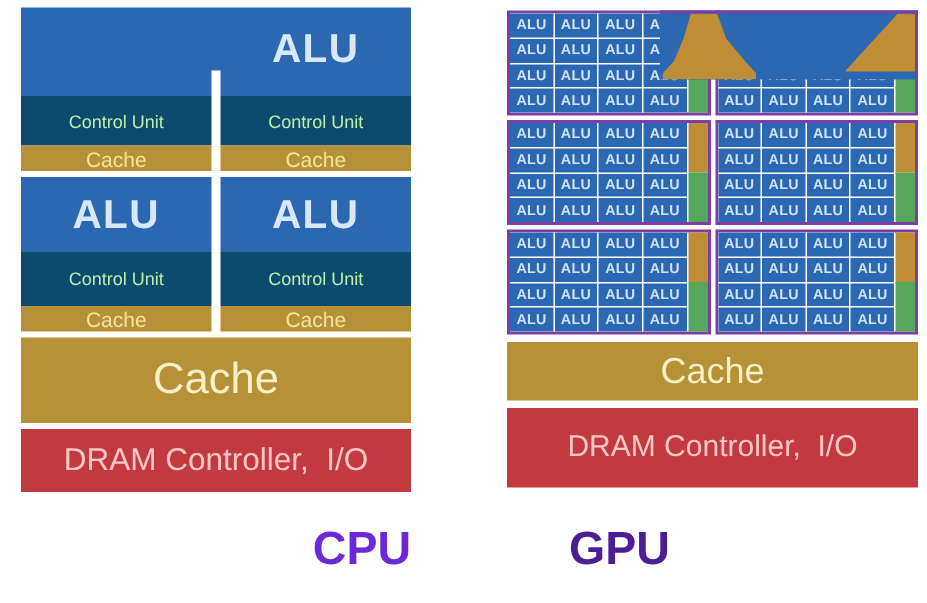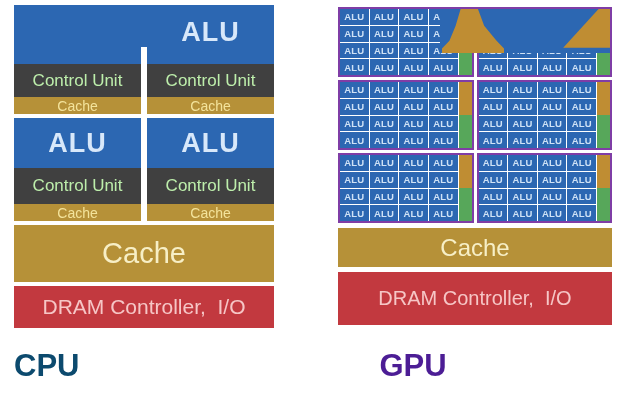--- a/index.html
+++ b/index.html
@@ -8,21 +8,21 @@
 
   
   .cpu-panel{position:absolute;left:14px;top:5px;width:260px;}
   .cpu-top{position:relative;height:59px;background:#2c67b2;}
   .cpu-top-divider{position:absolute;left:127px;top:42px;width:6px;height:17px;background:#ffffff;}
   .cpu-top-alu{position:absolute;right:0;top:12px;width:127px;text-align:center;
                font-size:27px;font-weight:600;color:#d8e8fa;letter-spacing:1px;}
   .cpu-cols{display:flex;gap:6px;}
   .cpu-col{flex:1;display:flex;flex-direction:column;}
   .blk{display:flex;align-items:center;justify-content:center;}
-  .cu{height:33px;background:#404040;color:#bdeeab;font-size:17px;}
+  .cu{height:33px;background:#0c4a6e;color:#bdeeab;font-size:12px;}
   .cu2{height:36px;}
   .cache-s{height:17px;background:#b69138;color:#f3e39b;font-size:14px;}
   .alu-blk{height:50px;background:#2c67b2;color:#d8e8fa;font-size:27px;font-weight:600;letter-spacing:1px;}
   .vgap{height:4px;}
   .cache-big{height:57px;background:#b69138;color:#f7efc6;font-size:29px;}
   .dram{height:42px;background:#c2393f;color:#f6c6c6;font-size:21px;white-space:pre;}
 
   
   .gpu-panel{position:absolute;left:338px;top:7px;width:274px;}
   .gpu-blocks{position:relative;display:grid;grid-template-columns:1fr 1fr;gap:3px;}
@@ -39,22 +39,22 @@
   .artifact-funnel{position:absolute;left:2px;top:0;width:62px;height:100%;background:#bf8d33;
                    clip-path:polygon(30% 0,58% 0,68% 38%,88% 72%,100% 90%,100% 100%,0 100%,0 90%,12% 72%,22% 38%);}
   .artifact-corner{position:absolute;right:0;top:0;width:52px;height:88%;background:#bf8d33;
                    clip-path:polygon(78% 0,100% 0,100% 100%,10% 100%);}
   .gpu-cache{margin-top:5px;height:39px;background:#b69138;color:#f7efc6;font-size:24px;
              display:flex;align-items:center;justify-content:center;}
   .gpu-dram{margin-top:5px;height:53px;background:#c2393f;color:#f6c6c6;font-size:20px;
             display:flex;align-items:center;justify-content:center;white-space:pre;}
 
   
-  .cpu-caption{position:absolute;left:14px;top:348px;width:260px;text-align:left;
-               font-size:31px;font-weight:bold;color:#0c4a6e;}
+  .cpu-caption{position:absolute;left:14px;top:348px;width:260px;text-align:right;
+               font-size:31px;font-weight:bold;color:#6d28d9;}
   .gpu-caption{position:absolute;left:338px;top:348px;width:150px;text-align:center;
                font-size:31px;font-weight:bold;color:#4c1d95;}
   .watermark{position:absolute;right:6px;top:372px;display:flex;align-items:center;gap:3px;
              color:#c7c9cf;font-size:17px;font-weight:bold;}
 </style>
 </head>
 <body>
 
 <div class="canvas">
 

